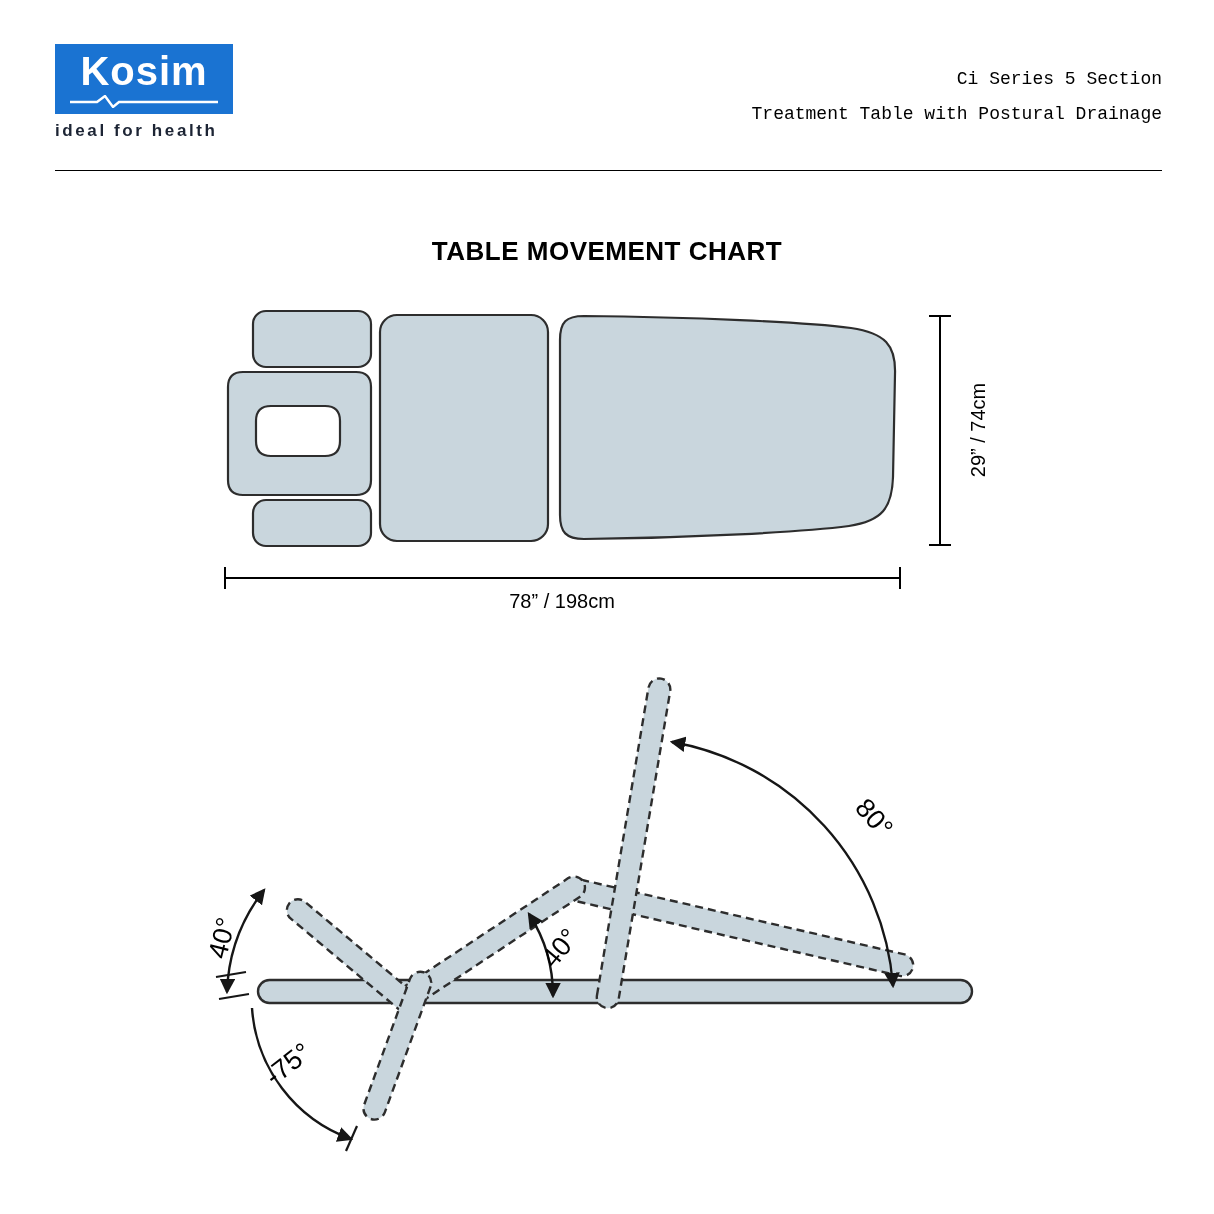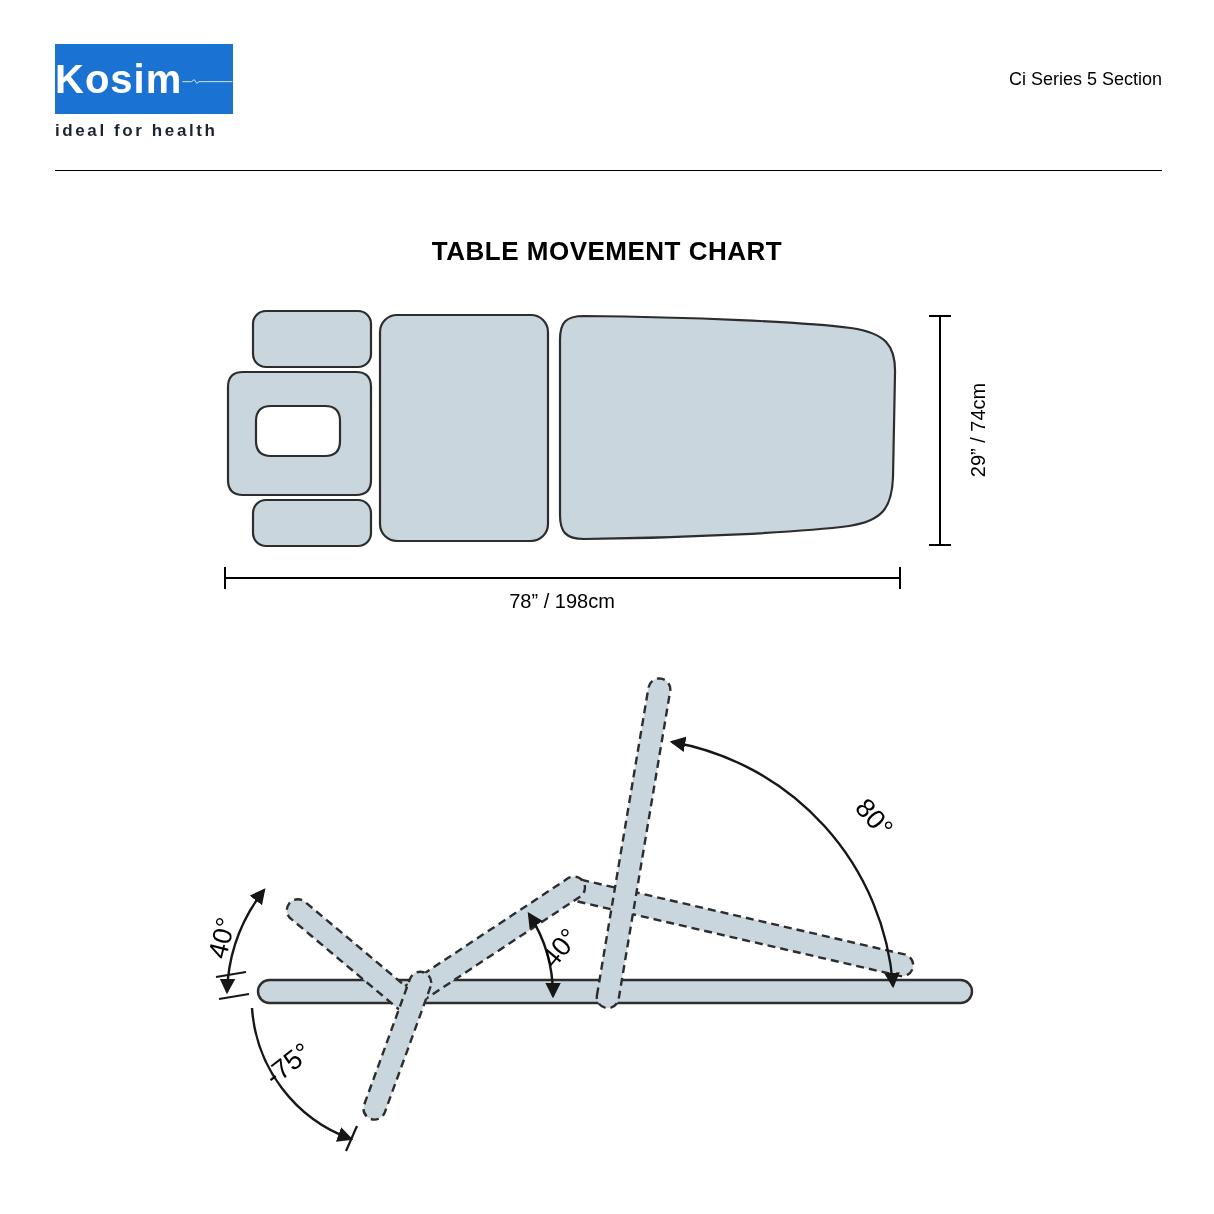--- a/index.html
+++ b/index.html
@@ -6,33 +6,33 @@
   html,body { background:#ffffff; }
   body {
     width:1214px; height:1214px; position:relative; overflow:hidden;
     font-family:"Liberation Sans", sans-serif; color:#000;
   }
 
   
   .logo { position:absolute; left:55px; top:44px; width:178px; }
   .logo-box {
     width:178px; height:70px; background:var(--brand-blue,#1a73d2);
-    display:flex; flex-direction:row; align-items:center; justify-content:center;
+    display:flex; flex-direction:column; align-items:center; justify-content:center;
   }
   .logo-brand {
     color:#fff; font-size:40px; font-weight:bold; line-height:1; letter-spacing:1px;
   }
   .logo-pulse { margin-top:4px; display:block; }
   .logo-tagline {
     margin-top:7px; font-size:17px; font-weight:bold; letter-spacing:2.6px;
     color:#1c2434; white-space:nowrap;
   }
   .product-info {
     position:absolute; right:52px; top:62px; text-align:right;
-    font-size:18px; line-height:35px; color:#000;
+    font-size:18px; line-height:35px; color:#000;font-family:Liberation Mono, monospace;
   }
   .divider {
     position:absolute; left:55px; width:1107px; top:170px;
     border-top:1.6px solid #000;
   }
   .title {
     position:absolute; left:0; width:1214px; top:236px; text-align:center;
     font-size:26px; font-weight:bold; letter-spacing:0.5px; color:#000;
   }
 
@@ -61,20 +61,21 @@
     <span class="logo-brand">Kosim</span>
     <svg class="logo-pulse" width="150" height="13" viewBox="0 0 150 13">
       <path d="M1 7 H28 L36 1 L44 12 L50 7 H149" stroke="#ffffff" stroke-width="2.4" fill="none"></path>
     </svg>
   </div>
   <div class="logo-tagline">ideal for health</div>
 </div>
 
 <div class="product-info">
   <div>Ci Series 5 Section</div>
+  <div>Treatment Table with Postural Drainage</div>
 </div>
 
 <div class="divider"></div>
 
 <h1 class="title">TABLE MOVEMENT CHART</h1>
 
 <svg class="diagram" width="1214" height="1214" viewBox="0 0 1214 1214">
 
   <defs>
     <marker id="arrow" viewBox="0 0 10 10" refX="8.5" refY="5" markerWidth="6.5" markerHeight="6.5" orient="auto-start-reverse">

